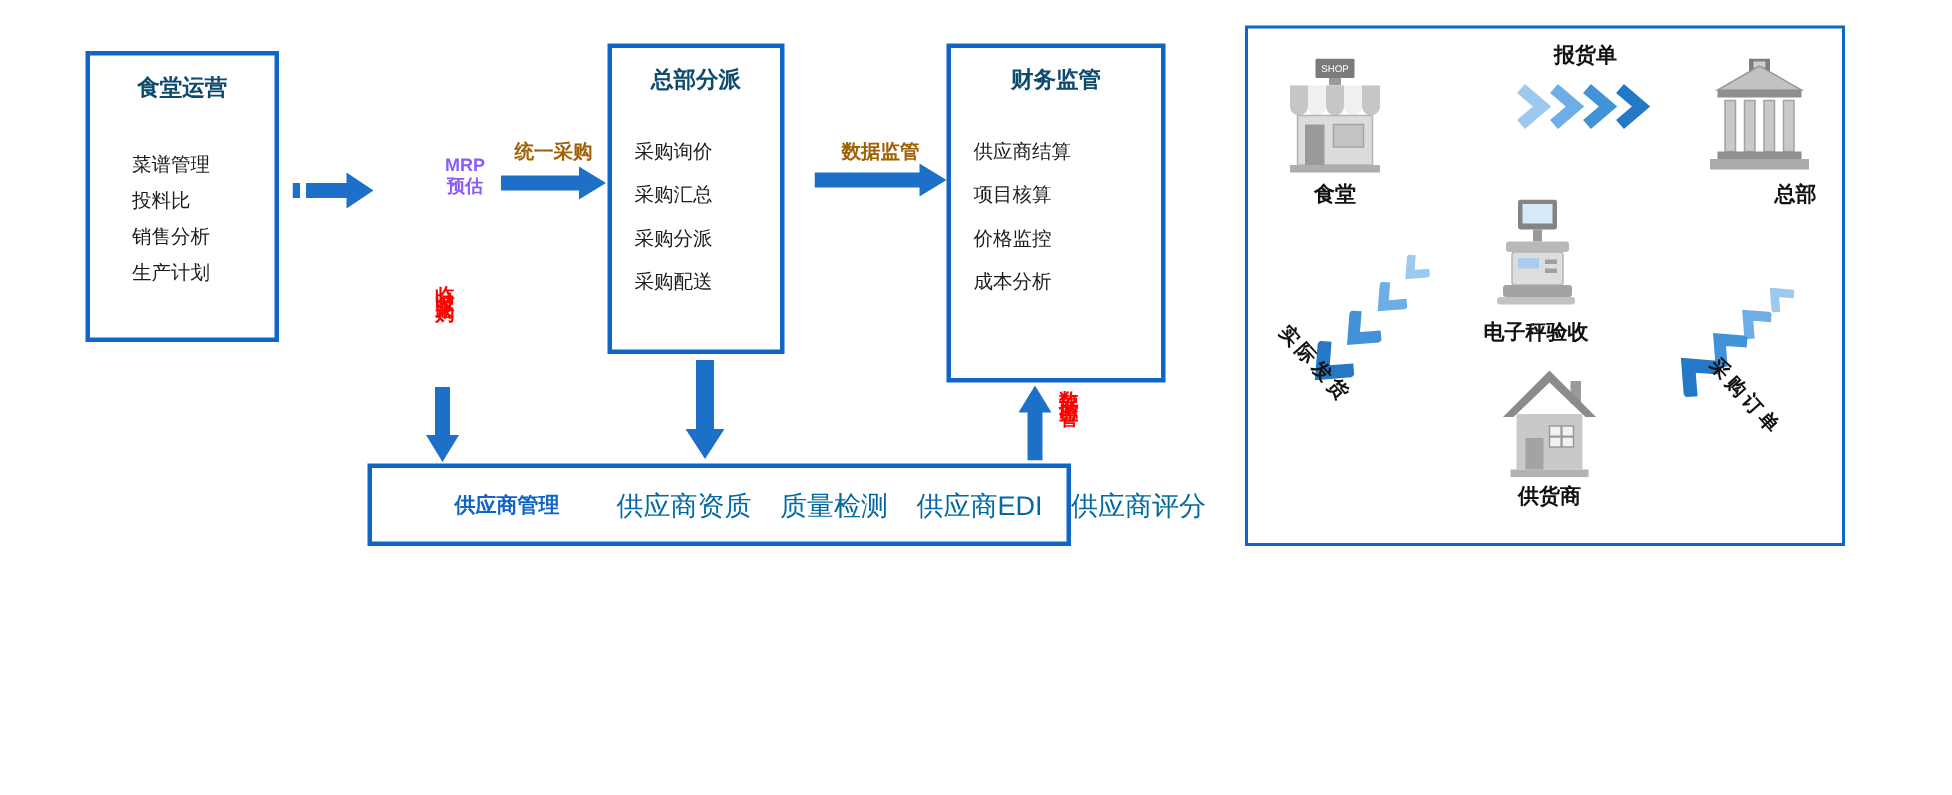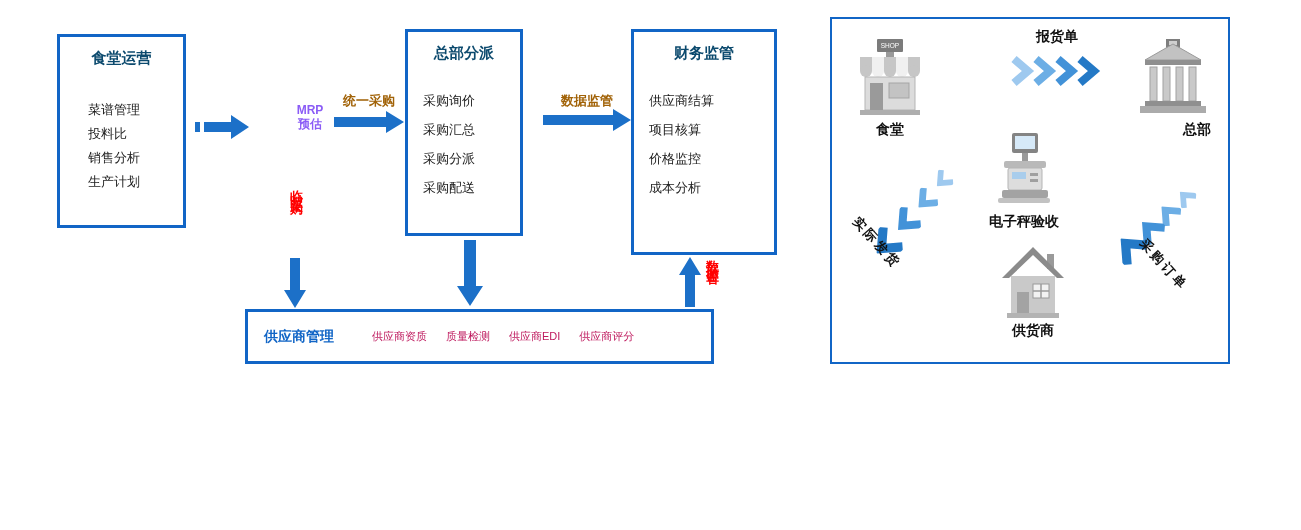--- a/index.html
+++ b/index.html
@@ -15,22 +15,22 @@
   .canteen .fitem { margin:0 0 9px 28px; }
   .tall .ftitle { margin-bottom:30px; }
   .tall .fitem { margin:0 0 14px 15px; }
   .fitem { font-size:13px; color:#1c1c1c; line-height:15px; }
 
   .mrp { position:absolute; font-size:12px; font-weight:bold; color:#8b5cf6; text-align:center; line-height:1.2; }
   .redlabel { position:absolute; color:#a16207; font-weight:bold; font-size:13px; text-align:center; white-space:nowrap; }
   .vred { position:absolute; color:#ff0000; font-weight:bold; font-size:13px; writing-mode:vertical-rl; text-orientation:upright; letter-spacing:4px; }
 
   .supbox { display:flex; align-items:center; padding-left:16px; }
-  .supbox .stitle { color:#1165c6; font-weight:bold; font-size:14px; margin-right:38px; white-space:nowrap; }
-  .supbox .sitem { font-size:11px; color:#be185d; margin-right:19px; white-space:nowrap; }
+  .supbox .stitle { color:#1165c6; font-weight:bold; font-size:14px; margin-right:38px; white-space:nowrap;margin-left:39px; }
+  .supbox .sitem { font-size:18px; color:#0369a1; margin-right:19px; white-space:nowrap; }
 
   
   .panel { position:absolute; left:830px; top:17px; width:400px; height:347px; border:2px solid #1165c6; background:#fff; }
   .nodelabel { position:absolute; font-weight:bold; font-size:14px; color:#111; text-align:center; }
   .diaglabel { position:absolute; font-weight:bold; font-size:13px; color:#111; letter-spacing:3px; white-space:nowrap; transform-origin:0 0; }
   svg { display:block; }
   .chev { position:absolute; }
 </style>
 </head>
 <body>

